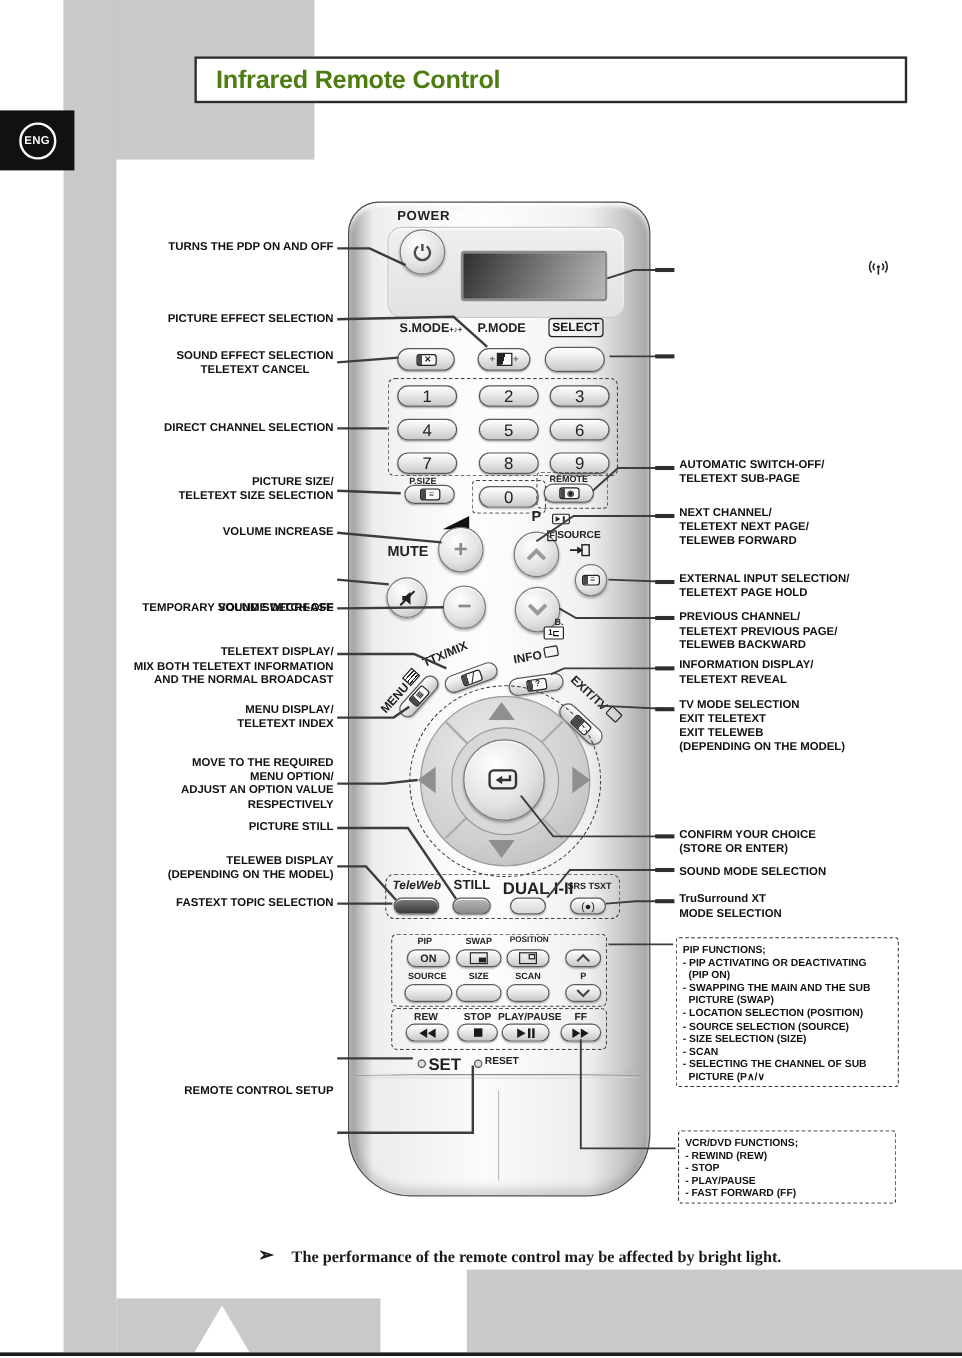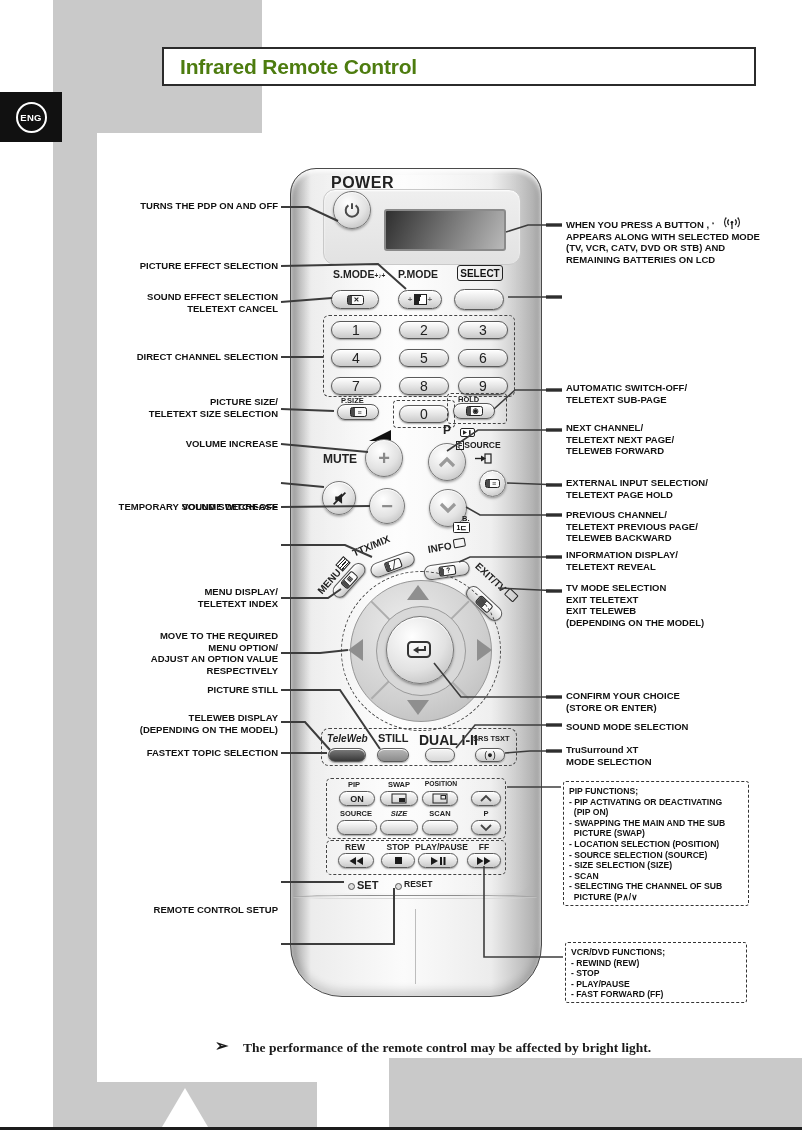--- a/index.html
+++ b/index.html
@@ -86,21 +86,21 @@
     <span class="eng-circle">ENG</span>
   </div>
 
   <div class="abs title-box" style="left:162px;top:47px;width:590px;height:35px;">
     <h1>Infrared Remote Control</h1>
   </div>
 
   <div id="remote">
     <div class="face"></div>
 
-    <div class="blabel" style="left:40px;top:5px;font-size:16px;letter-spacing:.5px;">POWER</div>
+    <div class="blabel" style="left:40px;top:5px;font-size:11px;letter-spacing:.5px;">POWER</div>
     <div class="panel" style="left:32px;top:20px;width:196px;height:74px;"></div>
     <div class="cbtn" style="left:42px;top:22px;width:38px;height:38px;">
       <svg width="18" height="18" viewBox="0 0 20 20">
           <path d="M10 2.5V9" stroke="#4a4a4a" stroke-width="2.2" fill="none"></path>
           <path d="M6 4.8a7 7 0 1 0 8 0" stroke="#4a4a4a" stroke-width="2.2" fill="none"></path>
         </svg>
     </div>
     <div class="lcd" style="left:93px;top:40px;width:118px;height:38px;"></div>
 
     <div class="blabel" style="left:42px;top:99px;">
@@ -130,21 +130,21 @@
     <div class="pill num" style="left:108px;top:208px;width:50px;height:18px;">8</div>
     <div class="pill num" style="left:167px;top:208px;width:50px;height:18px;">9</div>
     <div class="dash" style="left:102px;top:231px;width:62px;height:28px;border-radius:4px;"></div>
     <div class="pill num" style="left:108px;top:236px;width:50px;height:18px;">0</div>
 
     <div class="blabel tiny" style="left:50px;top:227px;">P.SIZE</div>
     <div class="pill" style="left:46px;top:235px;width:42px;height:16px;">
       <span class="tt">≡</span>
     </div>
     <div class="dash" style="left:156px;top:224px;width:60px;height:31px;border-radius:4px;"></div>
-    <div class="blabel tiny" style="left:167px;top:226px;">HOLD</div>
+    <div class="blabel tiny" style="left:167px;top:226px;">REMOTE</div>
     <div class="pill" style="left:162px;top:234px;width:42px;height:16px;">
       <span class="tt">◉</span>
     </div>
 
     <div class="tri" style="left:78px;top:261px;border-left:22px solid transparent;border-bottom:11px solid #111;"></div>
     <div class="cbtn" style="left:74px;top:270px;width:38px;height:38px;">
       <span class="glyph" style="font-size:20px;color:#8a8a8a;">+</span>
     </div>
     <div class="blabel" style="left:32px;top:283px;font-size:12px;">MUTE</div>
     <div class="cbtn" style="left:31px;top:312px;width:34px;height:34px;">
@@ -260,21 +260,21 @@
           <rect x="1" y="1" width="14" height="9" fill="none" stroke="#222"></rect>
           <rect x="9" y="2.5" width="4.5" height="3.5" fill="none" stroke="#222"></rect>
         </svg>
     </div>
     <div class="pill" style="left:180px;top:622px;width:30px;height:15px;">
       <svg width="16" height="9" viewBox="0 0 16 9">
           <polyline points="3,7 8,2 13,7" fill="none" stroke="#444" stroke-width="1.8"></polyline>
         </svg>
     </div>
     <div class="blabel tiny" style="left:43px;top:640px;width:44px;text-align:center;">SOURCE</div>
-    <div class="blabel tiny" style="left:92px;top:640px;width:32px;text-align:center;font-style:italic;">SIZE</div>
+    <div class="blabel tiny" style="left:92px;top:640px;width:32px;text-align:center;">SIZE</div>
     <div class="blabel tiny" style="left:131px;top:640px;width:36px;text-align:center;">SCAN</div>
     <div class="blabel tiny" style="left:187px;top:640px;width:16px;text-align:center;">P</div>
     <div class="pill" style="left:46px;top:651px;width:40px;height:15px;"></div>
     <div class="pill" style="left:89px;top:651px;width:38px;height:15px;"></div>
     <div class="pill" style="left:131px;top:651px;width:36px;height:15px;"></div>
     <div class="pill" style="left:180px;top:651px;width:30px;height:15px;">
       <svg width="16" height="9" viewBox="0 0 16 9">
           <polyline points="3,2 8,7 13,2" fill="none" stroke="#444" stroke-width="1.8"></polyline>
         </svg>
     </div>
@@ -303,21 +303,21 @@
         </svg>
     </div>
     <div class="pill" style="left:176px;top:684px;width:34px;height:15px;">
       <svg width="16" height="10" viewBox="0 0 16 10">
           <polygon points="1,1 1,9 7.5,5" fill="#1a1a1a"></polygon>
           <polygon points="8,1 8,9 14.5,5" fill="#1a1a1a"></polygon>
         </svg>
     </div>
 
     <div class="setdot" style="left:57px;top:714px;"></div>
-    <div class="blabel" style="left:66px;top:710px;font-size:11px;">SET</div>
+    <div class="blabel" style="left:66px;top:710px;font-size:14px;">SET</div>
     <div class="setdot" style="left:104px;top:714px;"></div>
     <div class="blabel" style="left:113px;top:710px;font-size:8.5px;">RESET</div>
 
     <div class="seam" style="left:2px;top:726px;width:244px;height:2px;border-radius:50%/3px;"></div>
     <div class="abs" style="left:124px;top:740px;width:1px;height:75px;background:#bdbdbd;"></div>
   </div>
 
   <svg class="lines" width="802" height="1132" viewBox="0 0 802 1132">
     <g fill="none" stroke="#3c3c3c" stroke-width="2">
       <polyline points="281,207 308,207 338,221"></polyline>
@@ -362,44 +362,43 @@
       <line x1="546" y1="557" x2="562" y2="557"></line>
         <line x1="546" y1="591" x2="562" y2="591"></line>
       <line x1="546" y1="697" x2="562" y2="697"></line>
         <line x1="546" y1="725" x2="562" y2="725"></line>
       <line x1="546" y1="751" x2="562" y2="751"></line>
     </g>
   </svg>
 
   <div class="co L" style="top:200px;">TURNS THE PDP ON AND OFF</div>
   <div class="co L" style="top:260px;">PICTURE EFFECT SELECTION</div>
-  <div class="co L" style="top:291px;">SOUND EFFECT SELECTION
+  <div class="co L" style="top:291px;text-align:center;">SOUND EFFECT SELECTION
 TELETEXT CANCEL</div>
   <div class="co L" style="top:351px;">DIRECT CHANNEL SELECTION</div>
   <div class="co L" style="top:396px;">PICTURE SIZE/
 TELETEXT SIZE SELECTION</div>
   <div class="co L" style="top:438px;">VOLUME INCREASE</div>
   <div class="co L" style="top:477px;margin-top:24px;">TEMPORARY SOUND SWITCH-OFF</div>
   <div class="co L" style="top:501px;">VOLUME DECREASE</div>
+  <div class="co L" style="top:538px;">TELETEXT DISPLAY/
+MIX BOTH TELETEXT INFORMATION
+AND THE NORMAL BROADCAST</div>
   <div class="co L" style="top:586px;">MENU DISPLAY/
 TELETEXT INDEX</div>
   <div class="co L" style="top:630px;">MOVE TO THE REQUIRED
 MENU OPTION/
 ADJUST AN OPTION VALUE
 RESPECTIVELY</div>
   <div class="co L" style="top:684px;">PICTURE STILL</div>
   <div class="co L" style="top:712px;">TELEWEB DISPLAY
 (DEPENDING ON THE MODEL)</div>
   <div class="co L" style="top:747px;padding-left:48px;">FASTEXT TOPIC SELECTION</div>
   <div class="co L" style="top:876px;margin-top:28px;">REMOTE CONTROL SETUP</div>
 
-  <div class="co R" style="top:219px;">WHEN YOU PRESS A BUTTON , ‘      ’
-APPEARS ALONG WITH SELECTED MODE
-(TV, VCR, CATV, DVD OR STB) AND
-REMAINING BATTERIES ON LCD</div>
   <svg class="abs" style="left:722px;top:215px;" width="20" height="15" viewBox="0 0 20 15">
     <g stroke="#222" fill="none" stroke-width="1.3">
       <path d="M10 14V8.5"></path>
         <path d="M6.8 10a4.3 4.3 0 0 1 0-5.5"></path>
         <path d="M13.2 4.5a4.3 4.3 0 0 1 0 5.5"></path>
       <path d="M4.3 12a7.5 7.5 0 0 1 0-9.5"></path>
         <path d="M15.7 2.5a7.5 7.5 0 0 1 0 9.5"></path>
     </g>
       <circle cx="10" cy="7.3" r="1.3" fill="#222"></circle>
   </svg>

